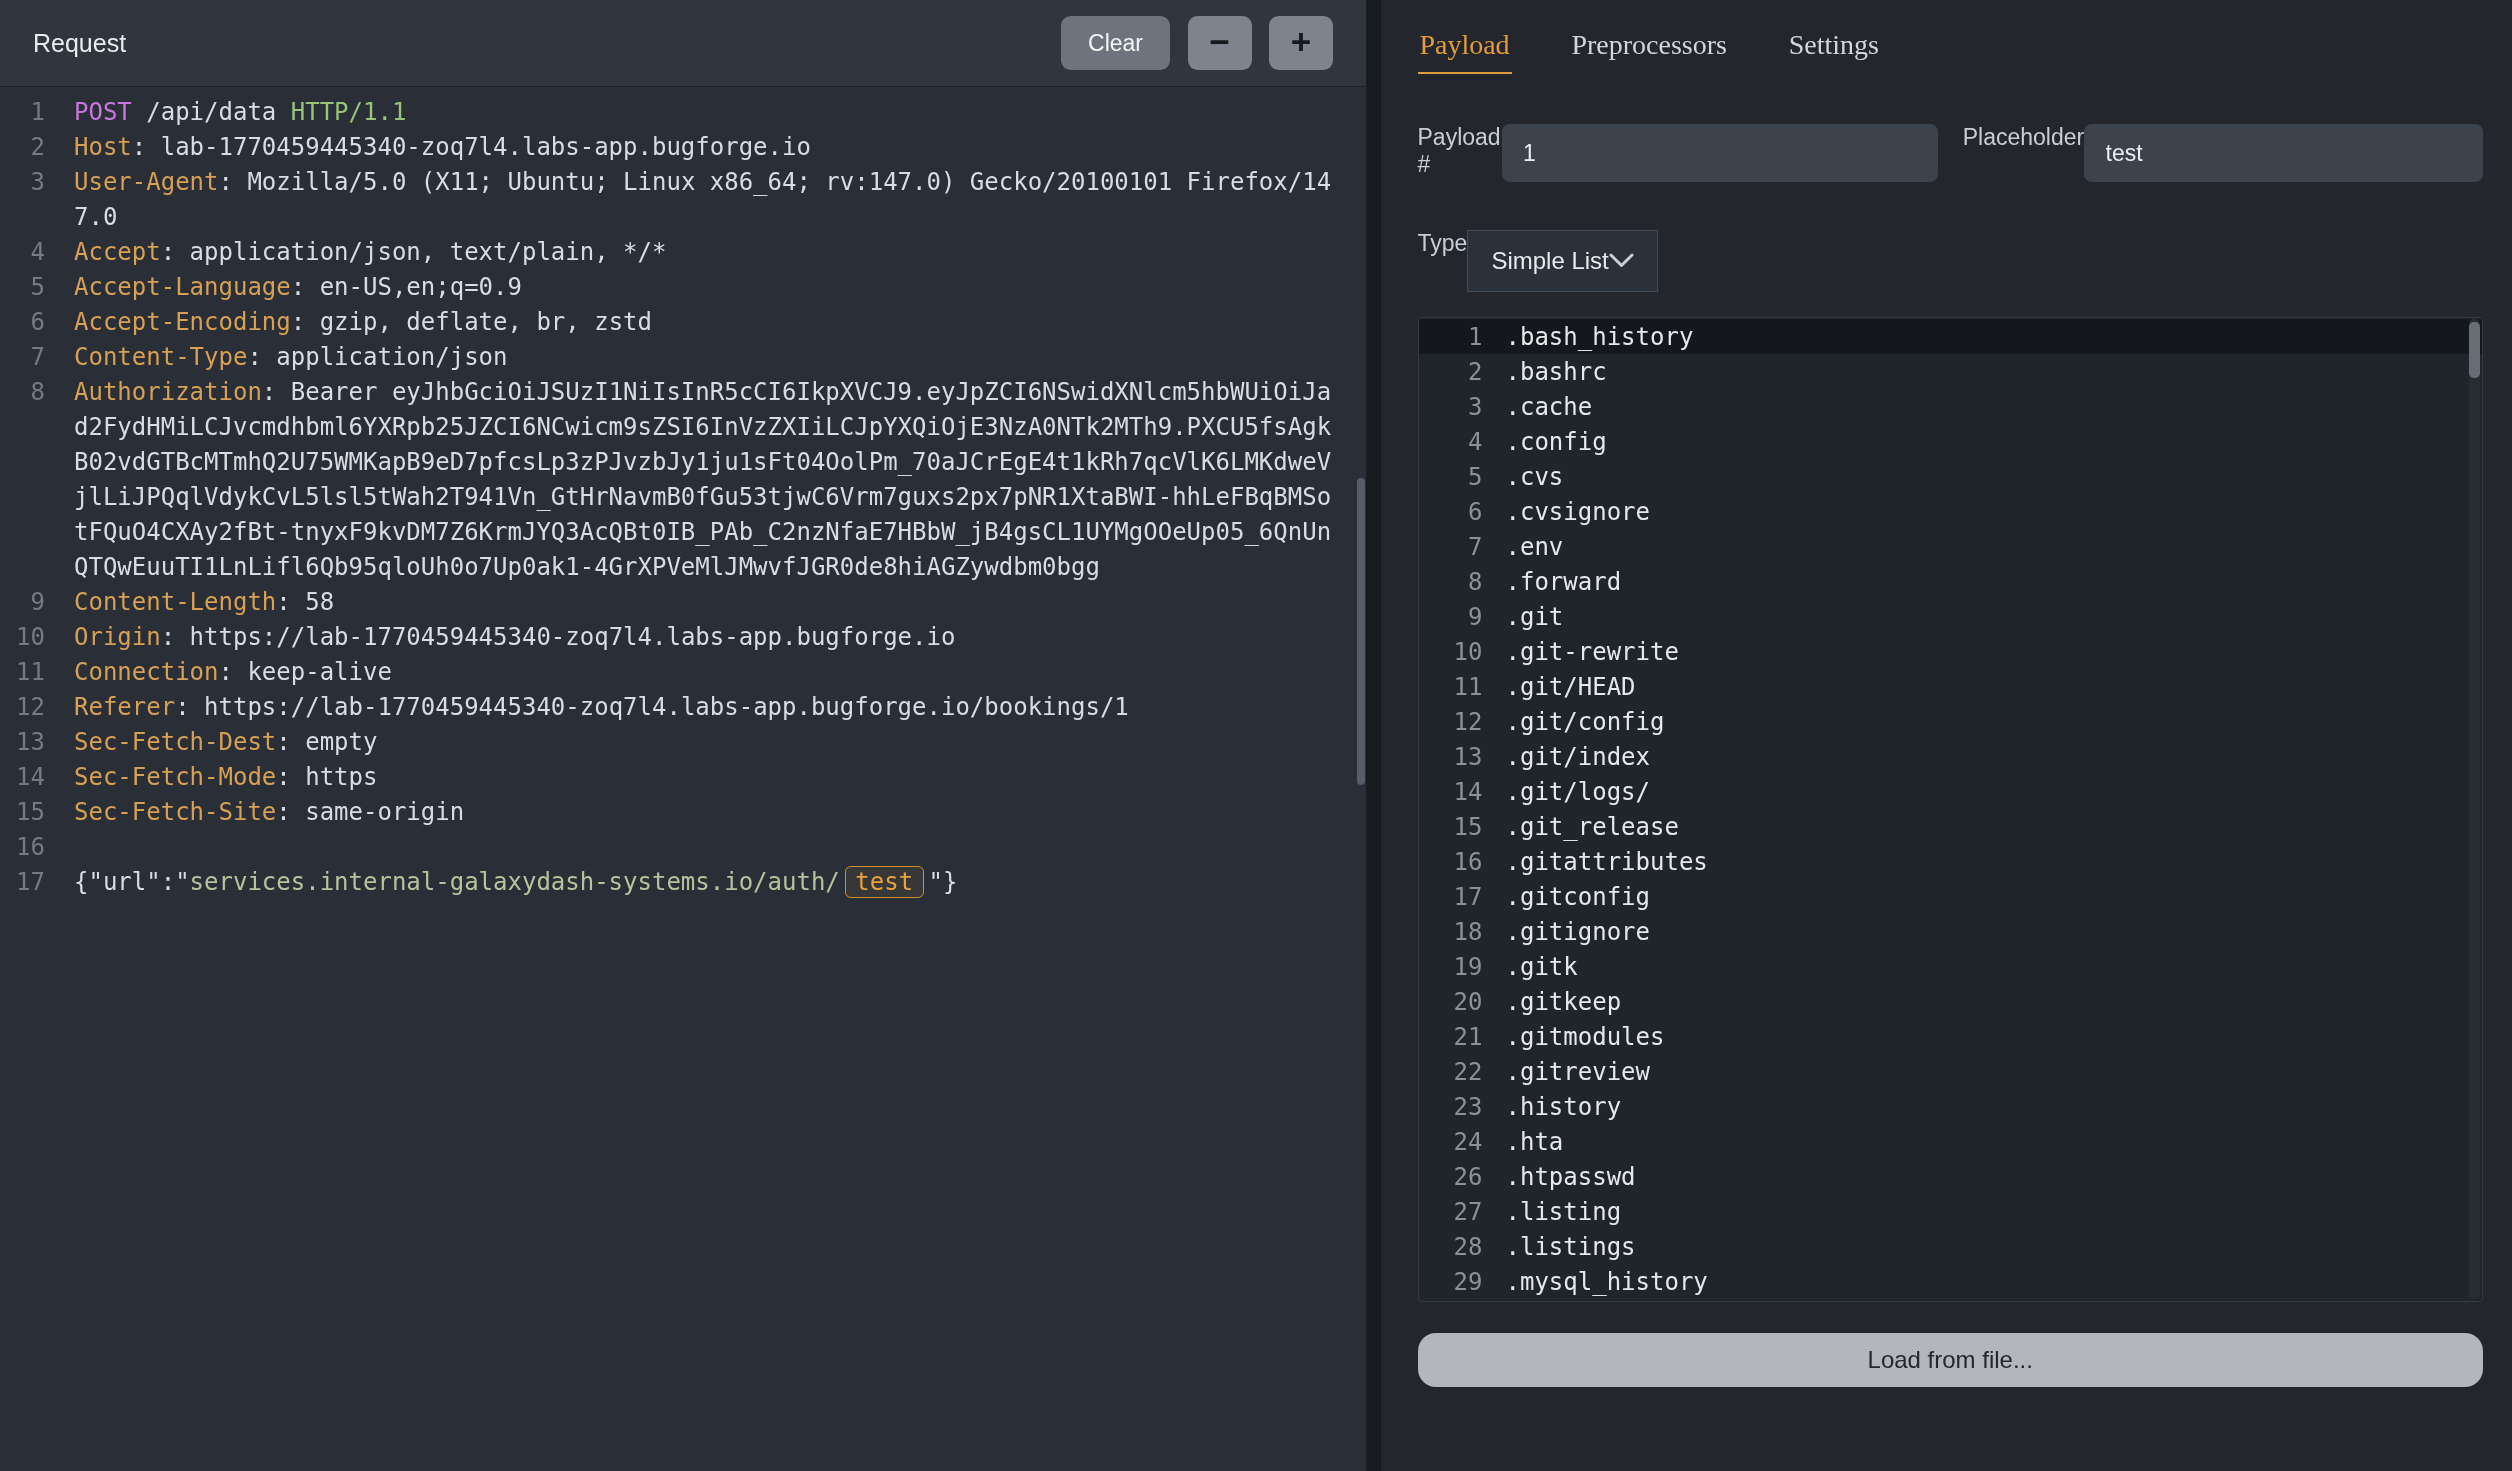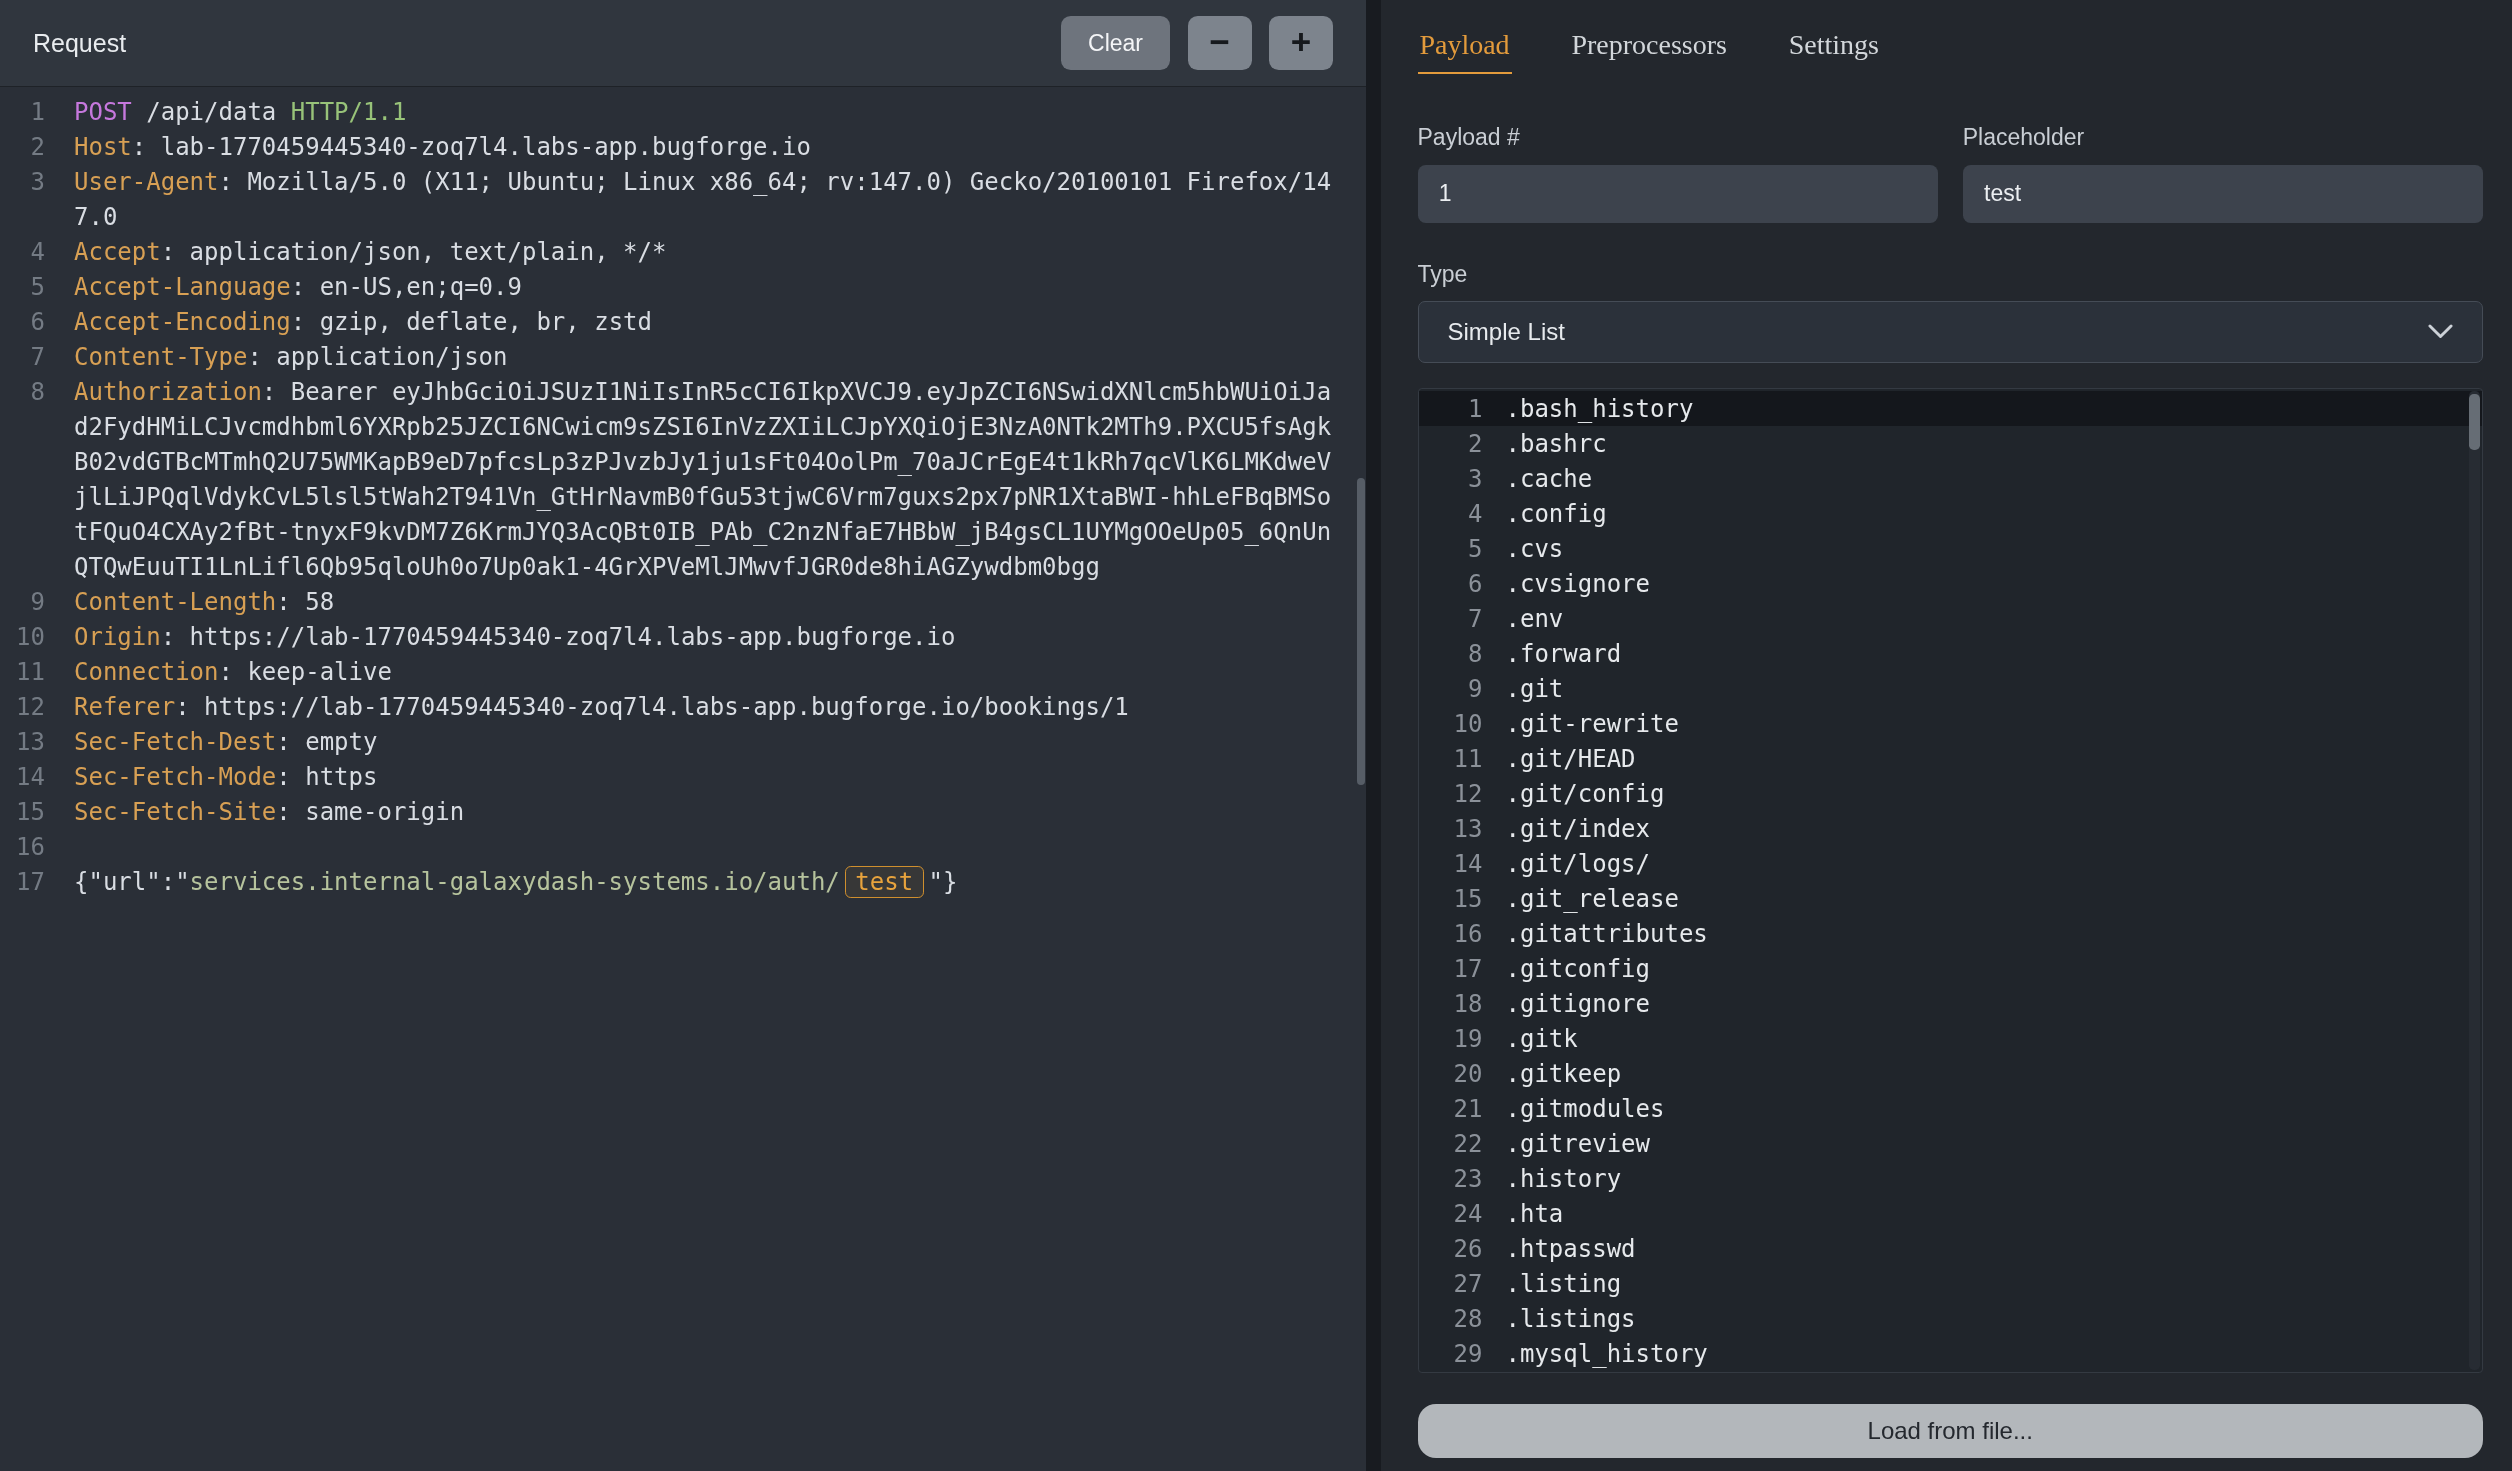--- a/index.html
+++ b/index.html
@@ -61,32 +61,32 @@
     padding: 0 29px 0 37px;
   }
   .tabs { height: 93px; display: flex; align-items: center; gap: 58px; flex-shrink: 0; }
   .tab {
     background: none; border: none; font-family: Liberation Serif, serif; font-size: 28px;
     color: #d2d6da; padding: 9.7px 1.9px 11.6px; cursor: pointer; border-bottom: 2.9px solid transparent;
   }
   .tab.active { color: #e39b3c; border-bottom-color: #e39b3c; }
 
   .fields-row { display: flex; gap: 25px; margin-top: 31px; }
-  .field { display: flex; flex-direction: column; flex: 1; }
+  .field { display: flex; flex-direction: row; flex: 1; }
   .field label { font-size: 23px; color: #c9ced4; margin-bottom: 13.6px; }
   .text-input {
     width: 100%; background: #3d434d; border: none; border-radius: 7.8px;
     height: 58px; padding: 0 21.3px; color: #eceff2; font-size: 23px;
     font-family: "Liberation Sans", sans-serif; outline: none;
   }
   .type-field { margin-top: 38px; flex: none; }
   .select {
-    height: 62px; background: #2b313a; border: 1px solid #454c56; border-radius: 7px;
+    height: 62px; background: #2b313a; border: 1px solid #454c56; border-radius: 0;
     display: flex; align-items: center; justify-content: space-between;
-    padding: 0 29px; color: #e7eaed; font-size: 24px; cursor: pointer;
+    padding: 0 23px; color: #e7eaed; font-size: 24px; cursor: pointer;
   }
 
   .wordlist {
     margin-top: 25px; height: 985px; background: #20252b;
     border: 1px solid #343a42; border-radius: 3.9px; position: relative; overflow: hidden;
     font-family: "DejaVu Sans Mono", "Liberation Mono", monospace; font-size: 24px;
     padding-top: 1.9px; flex-shrink: 0;
   }
   .wl-row { display: flex; align-items: center; height: 35px; }
   .wl-row.selected { background: #14171c; }

